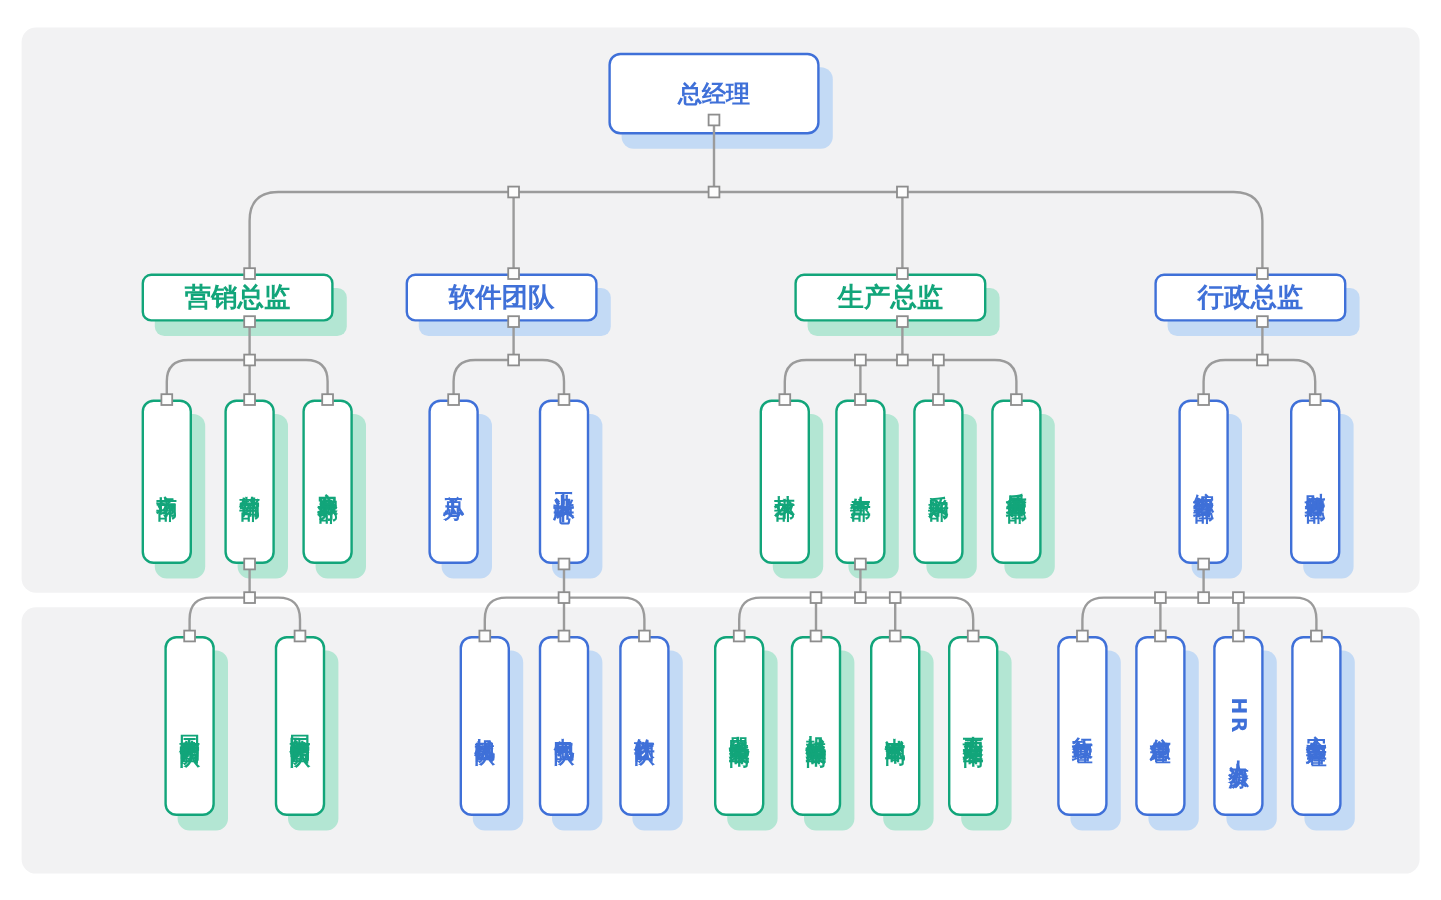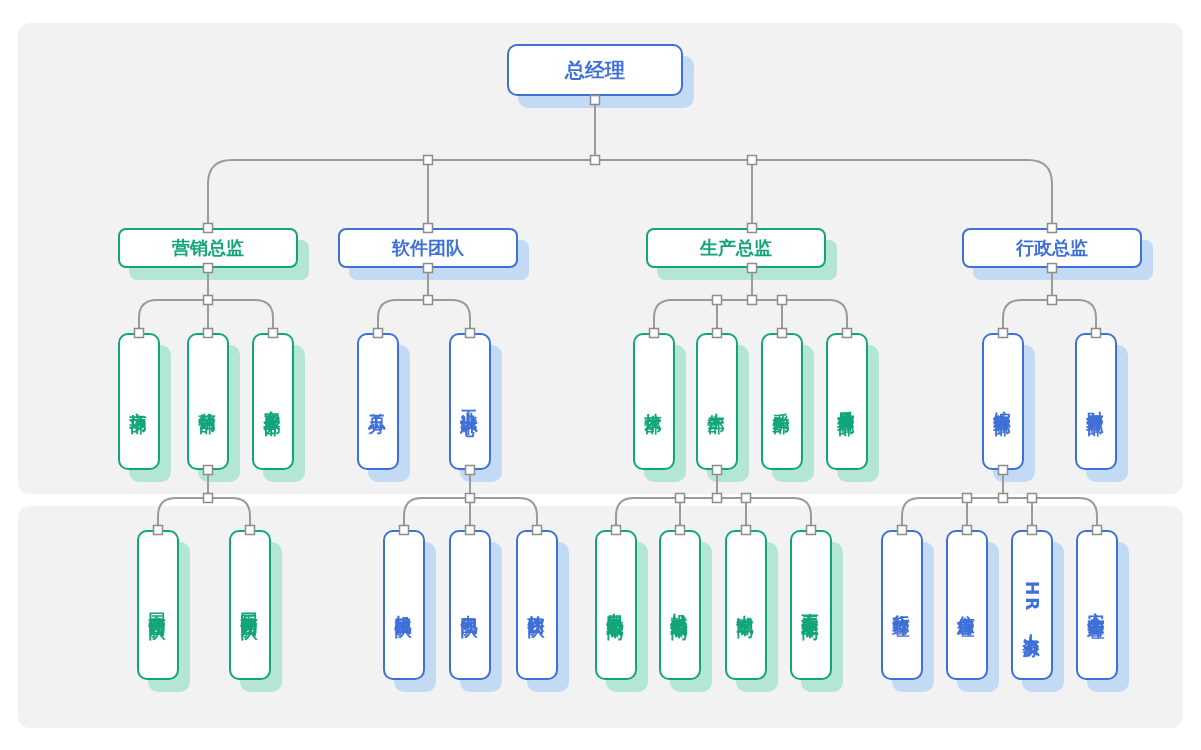--- a/index.html
+++ b/index.html
@@ -12,32 +12,32 @@
   #panel-top{top:23px;height:471px;}
   #panel-bottom{top:506px;height:222px;}
 
   #connectors{position:absolute;left:0;top:0;z-index:3;pointer-events:none;}
 
   .node{
     position:absolute;z-index:2;background:#ffffff;border:2px solid;box-sizing:border-box;
     display:flex;align-items:center;justify-content:center;
     font-weight:bold;cursor:pointer;
   }
-  .h{width:180px;height:40px;font-size:18px;border-radius:8px;top:228px;}
+  .h{width:160px;height:40px;font-size:22px;border-radius:8px;top:228px;}
   .v{width:42px;font-size:17px;border-radius:10px;writing-mode:vertical-rl;text-orientation:mixed;letter-spacing:2px;}
   .v3{top:333px;height:137px;}
   .v4{top:530px;height:150px;}
   .green{border-color:var(--green,#12a57a);color:var(--green,#12a57a);box-shadow:11px 12px 0 var(--green-sh,#b3e6d3);}
   .blue{border-color:var(--blue,#3f70d8);color:var(--blue,#3f70d8);box-shadow:11px 12px 0 var(--blue-sh,#c3daf5);}
 
-  #n-general_manager{left:507px;top:44px;width:176px;height:52px;font-size:20px;border-radius:10px;}
+  #n-general_manager{left:507px;top:44px;width:176px;height:68px;font-size:20px;border-radius:10px;}
 
   #n-marketing_director{left:118px;}
   #n-tech_director{left:338px;}
-  #n-production_director{left:646px;}
+  #n-production_director{left:662px;}
   #n-admin_director{left:962px;text-align:right;}
 
   #n-market_dept{left:118px;}
   #n-marketing_dept{left:187px;}
   #n-customer_service_dept{left:252px;}
   #n-chief_engineer_office{left:357px;}
   #n-industrial_design_center{left:449px;}
   #n-tech_dept{left:633px;}
   #n-production_dept{left:696px;}
   #n-purchasing_dept{left:761px;}

